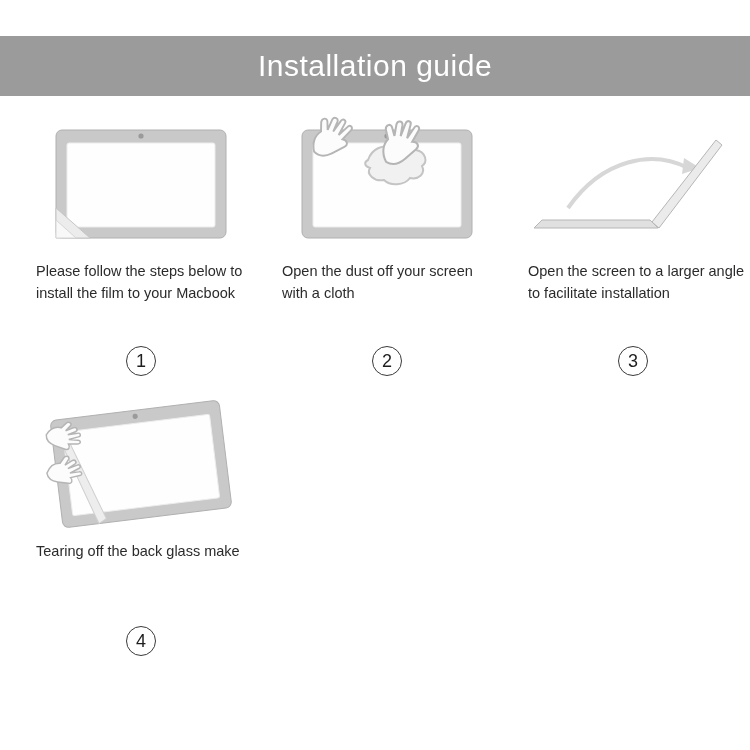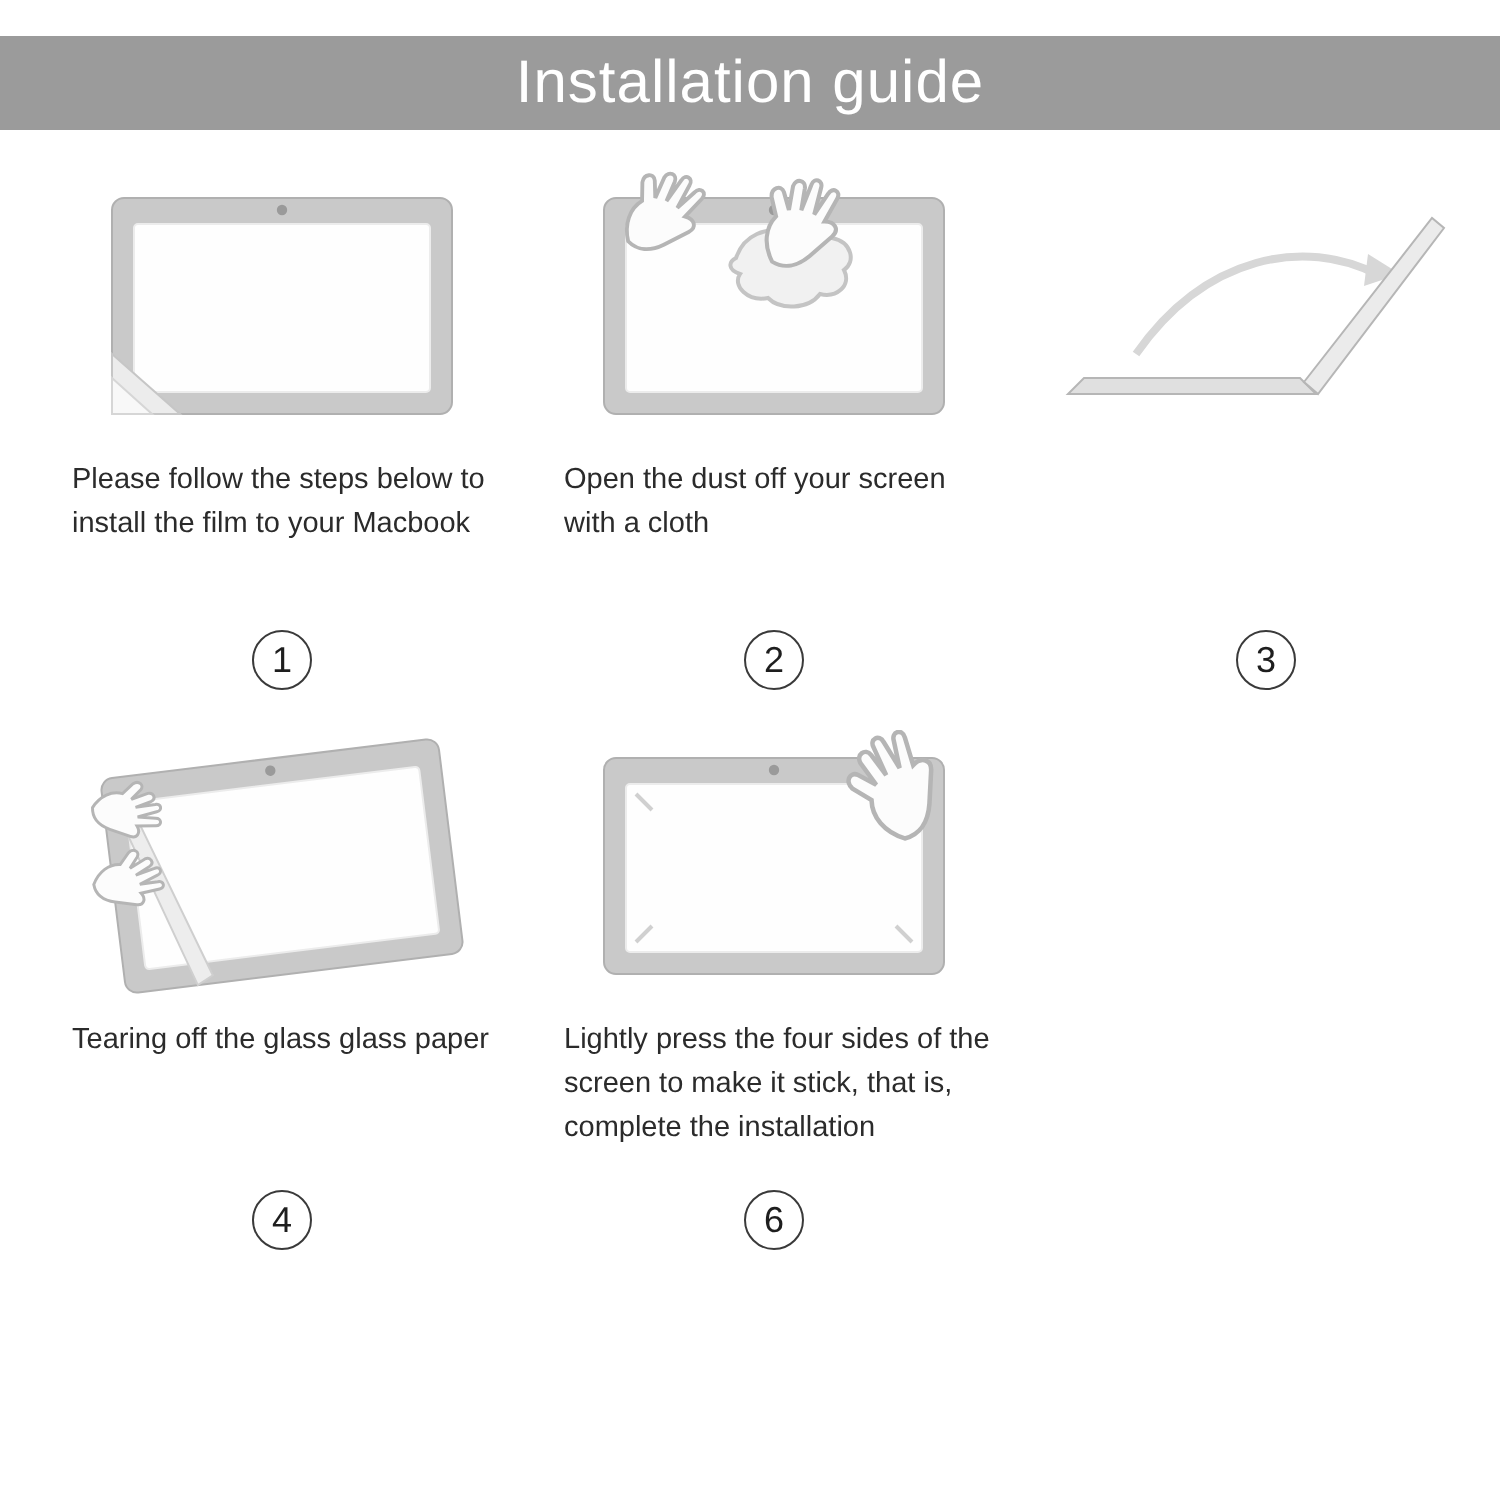--- a/index.html
+++ b/index.html
@@ -3,21 +3,21 @@
 <meta charset="utf-8">
 <style>
   html, body { margin: 0; padding: 0; background: #ffffff; }
   body {
     width: 750px; height: 750px; overflow: hidden;
     font-family: "Liberation Sans", sans-serif; color: #2f2f2f;
   }
   .page { width: 750px; height: 750px; background: #fff; position: relative; }
 
   .header {
-    margin-top: 18px; height: 47px; background: #9b9b9b;
+    margin-top: 36px; height: 60px; background: #9b9b9b;
     display: flex; align-items: center; justify-content: center;
   }
   .header .title {
     color: #ffffff; font-size: 30px; font-weight: 400; letter-spacing: 0.5px;
   }
 
   .grid {
     display: grid; grid-template-columns: repeat(3, 1fr);
     padding: 20px 26px 0 26px; column-gap: 16px; row-gap: 6px;
   }
@@ -97,51 +97,39 @@
 
     <div class="cell">
       <div class="illus">
         <svg width="230" height="142" viewBox="0 0 230 142">
           <path d="M50,92 C85,42 135,34 170,52" stroke="#d7d7d7" stroke-width="4" fill="none"></path>
           <polygon points="166,42 182,52 164,58" fill="#d7d7d7"></polygon>
           <polygon points="24,104 132,104 140,112 16,112" fill="#e0e0e0" stroke="#b6b6b6" stroke-width="1"></polygon>
           <polygon points="134,106 198,24 204,29 141,112" fill="#ebebeb" stroke="#b6b6b6" stroke-width="1"></polygon>
         </svg>
       </div>
+      <div class="caption">Open the screen to a larger angle to facilitate installation</div>
       <div class="numwrap">
         <span class="numcircle">3</span>
       </div>
     </div>
 
     <div class="cell">
       <div class="illus">
         <svg width="230" height="142" viewBox="0 0 230 142">
           <g transform="rotate(-7 115 68)">
             <use href="#tablet"></use>
             <polygon points="44,30 74,118 66,122 38,36" fill="#ededed" stroke="#cfcfcf" stroke-width="1"></polygon>
           </g>
           <use href="#hand" transform="translate(0,26) rotate(78 30 30) scale(0.62)"></use>
           <use href="#hand" transform="translate(4,62) rotate(66 30 30) scale(0.62)"></use>
         </svg>
       </div>
-      <div class="caption">Tearing off the glass glass paper</div>
+      <div class="caption">Tearing off the back glass make</div>
       <div class="numwrap">
         <span class="numcircle">4</span>
       </div>
     </div>
 
 
-    <div class="cell">
-      <div class="illus">
-        <svg width="230" height="142" viewBox="0 0 230 142">
-          <use href="#tablet"></use>
-          <path d="M46,32 l8,8 M184,32 l-8,8 M46,106 l8,-8 M184,106 l-8,-8" stroke="#d0d0d0" stroke-width="2" fill="none"></path>
-          <use href="#hand" transform="translate(150,-4) rotate(-28 30 30) scale(0.95)"></use>
-        </svg>
-      </div>
-      <div class="caption">Lightly press the four sides of the screen to make it stick, that is, complete the installation</div>
-      <div class="numwrap">
-        <span class="numcircle">6</span>
-      </div>
-    </div>
 
   </div>
 </div>
 
 </body></html>

